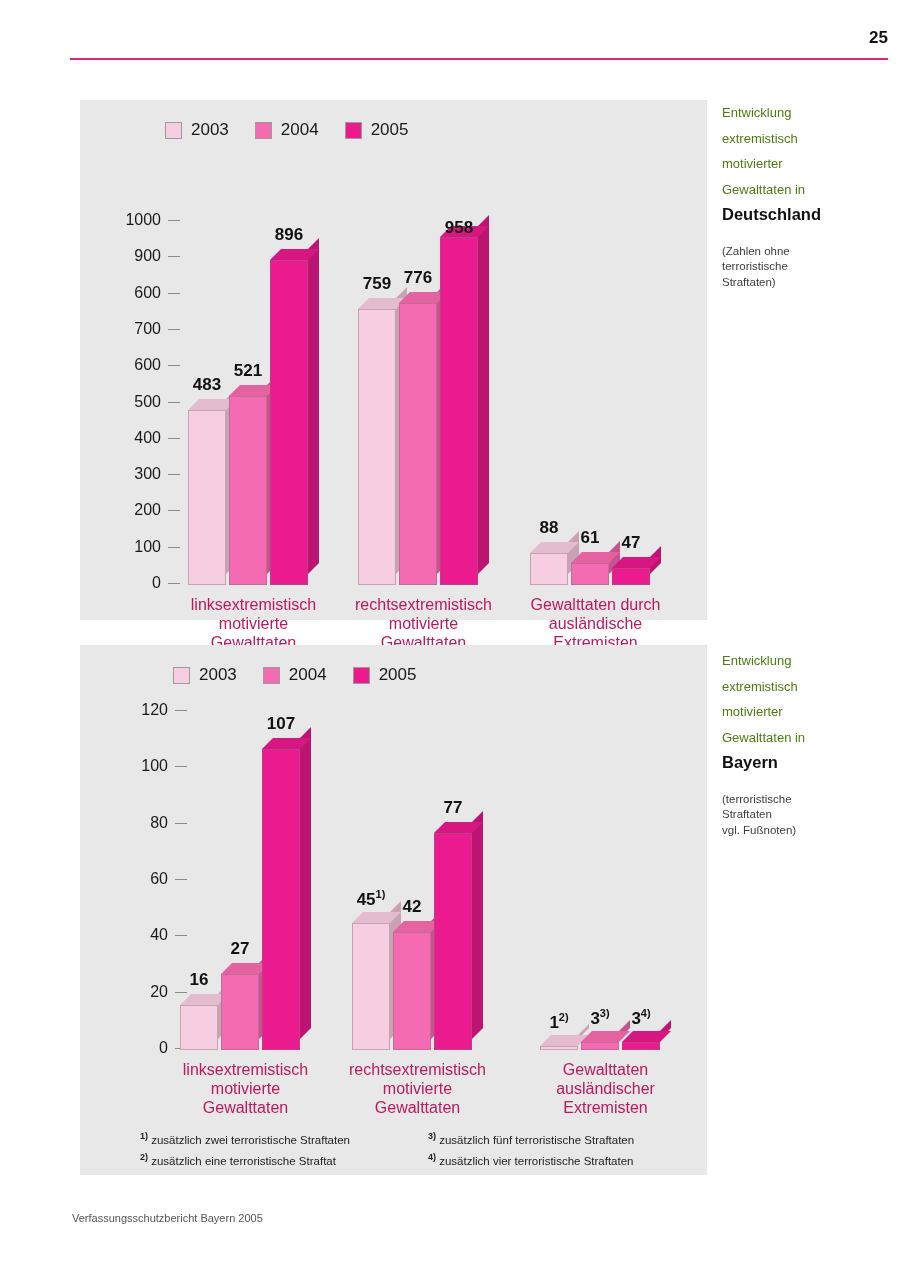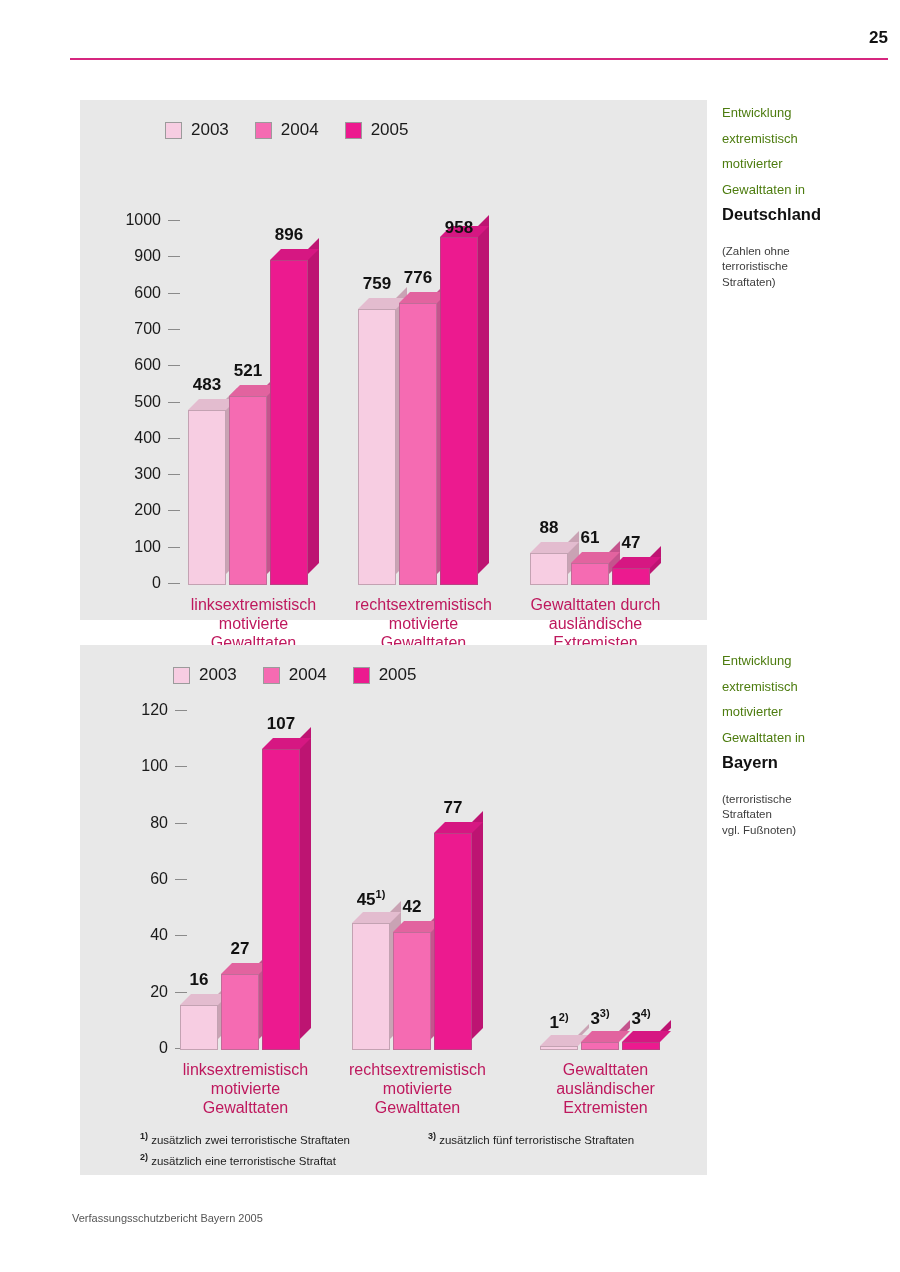--- a/index.html
+++ b/index.html
@@ -373,20 +373,21 @@
       </div>
     </div>
   <div class="footnotes" id="footnotes-2" style="left: 20px; top: 483px; width: 600px; margin-left: 40px;">
       <div style="display: flex; gap: 28px;">
         <div style="width: 260px;">
           <div class="fn"><sup>1)</sup> zusätzlich zwei terroristische Straftaten</div>
           <div class="fn"><sup>2)</sup> zusätzlich eine terroristische Straftat</div>
         </div>
         <div style="width: 290px;">
           <div class="fn"><sup>3)</sup> zusätzlich fünf terroristische Straftaten</div>
+          <div class="fn"><sup>4)</sup> zusätzlich vier terroristische Straftaten</div>
         </div>
       </div>
     </div>
 </div>
 
 <div class="side-caption" id="caption-1">
   <div class="caption-main">
     <div>Entwicklung</div>
     <div>extremistisch</div>
     <div>motivierter</div>

